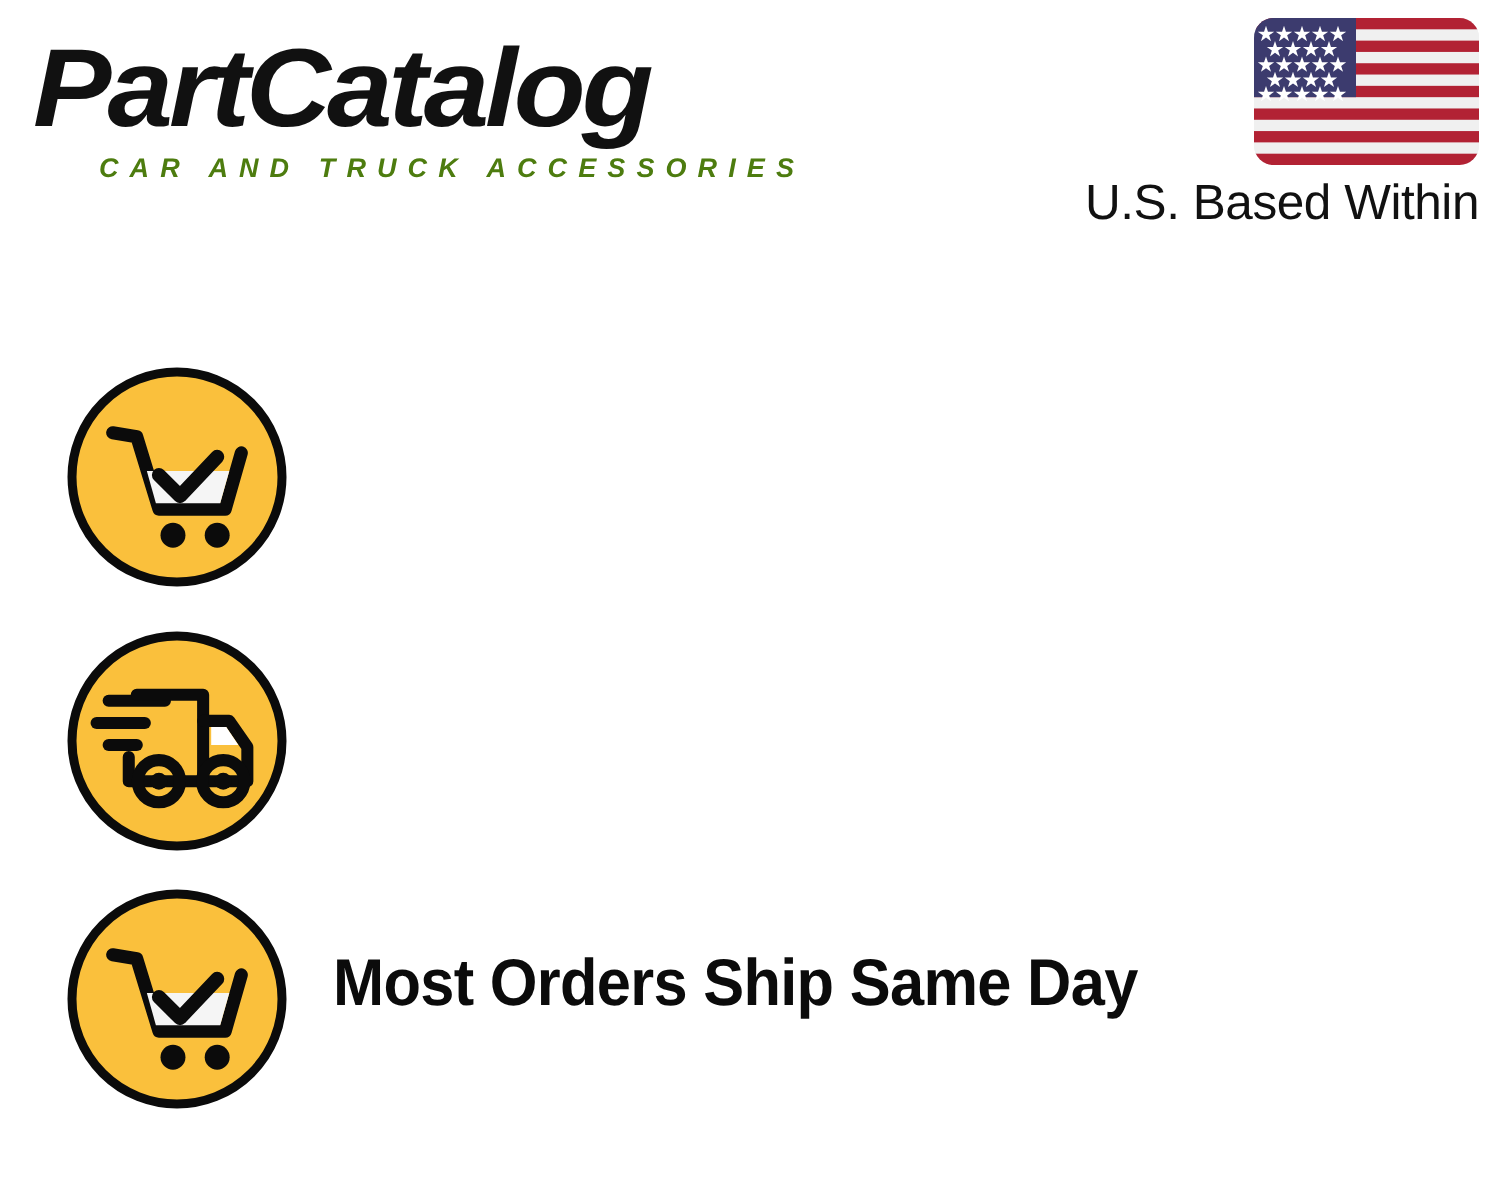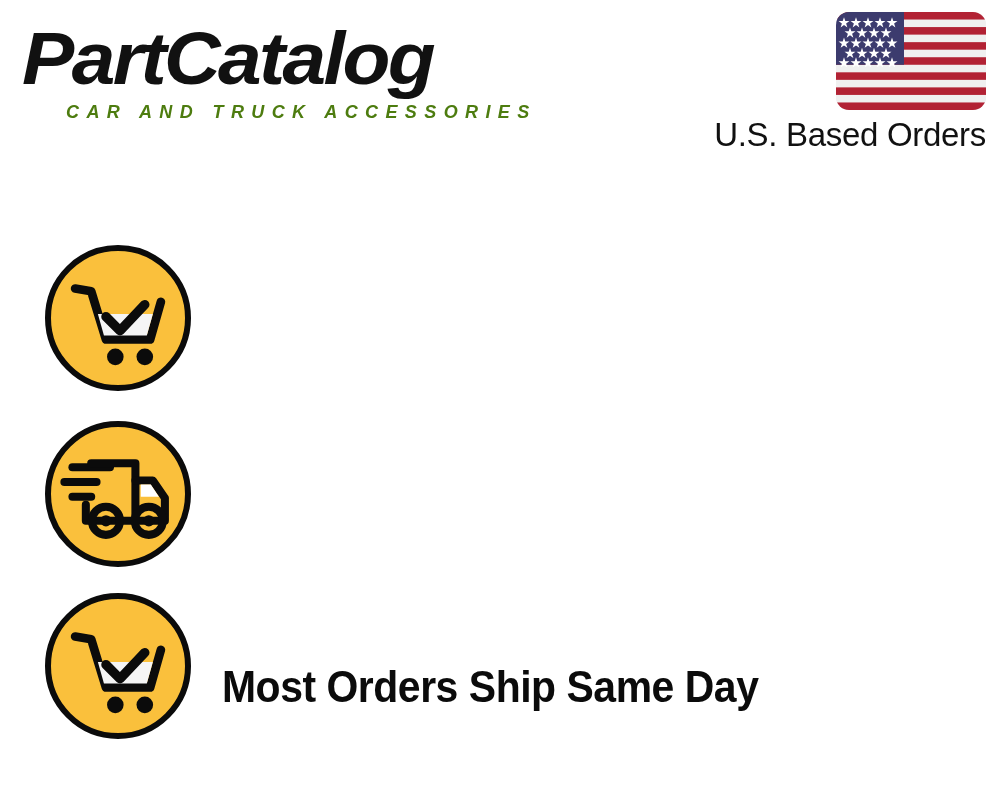--- a/index.html
+++ b/index.html
@@ -116,21 +116,21 @@
     height: 100%;
   }
 
   .benefit-text {
     position: absolute;
     left: 222px;
     right: 20px;
   }
   #benefit-row-0 .benefit-text { top: 0px; }
   #benefit-row-1 .benefit-text { top: 46px; }
-  #benefit-row-2 .benefit-text { top: 42px; margin-top: 31px; }
+  #benefit-row-2 .benefit-text { top: 42px; }
 
   .benefit-title {
     font-family: "Liberation Sans", sans-serif;
     font-weight: bold;
     font-size: 44px;
     line-height: 52px;
     letter-spacing: -0.5px;
     color: #0b0b0b;
     transform: scaleX(0.93);
     transform-origin: left center;
@@ -209,21 +209,21 @@
 
         <polygon points="8,45.3 9.32,49.22 13.45,49.22 10.11,51.64 11.38,55.56 8,53.14 4.62,55.56 5.89,51.64 2.55,49.22 6.68,49.22"></polygon>
         <polygon points="20,45.3 21.32,49.22 25.45,49.22 22.11,51.64 23.38,55.56 20,53.14 16.62,55.56 17.89,51.64 14.55,49.22 18.68,49.22"></polygon>
         <polygon points="32,45.3 33.32,49.22 37.45,49.22 34.11,51.64 35.38,55.56 32,53.14 28.62,55.56 29.89,51.64 26.55,49.22 30.68,49.22"></polygon>
         <polygon points="44,45.3 45.32,49.22 49.45,49.22 46.11,51.64 47.38,55.56 44,53.14 40.62,55.56 41.89,51.64 38.55,49.22 42.68,49.22"></polygon>
         <polygon points="56,45.3 57.32,49.22 61.45,49.22 58.11,51.64 59.38,55.56 56,53.14 52.62,55.56 53.89,51.64 50.55,49.22 54.68,49.22"></polygon>
       </g>
     </svg>
   </div>
 
-  <div id="us-based-seller-label">U.S. Based Orders</div>
+  <div id="us-based-seller-label">U.S. Based Within</div>
 </div>
 
 <div class="benefit-row" id="benefit-row-0">
   <div class="benefit-icon">
     <svg viewBox="0 0 100 100" xmlns="http://www.w3.org/2000/svg" aria-hidden="true">
       <g fill="none" stroke="#0b0b0b" stroke-width="6.5" stroke-linecap="round" stroke-linejoin="round">
         <path d="M18 28 L30 30 L41 66 L74 66 L82 38"></path>
       </g>
       <path d="M35 47 L76 47 L71.5 63 L39.5 63 Z" fill="#F5F5F5"></path>
       <g fill="none" stroke="#0b0b0b" stroke-width="7" stroke-linecap="round" stroke-linejoin="round">

